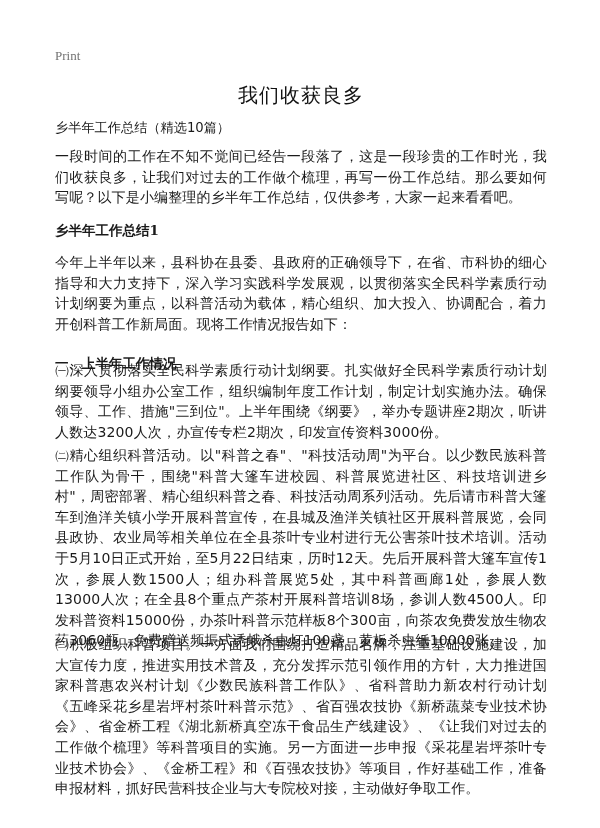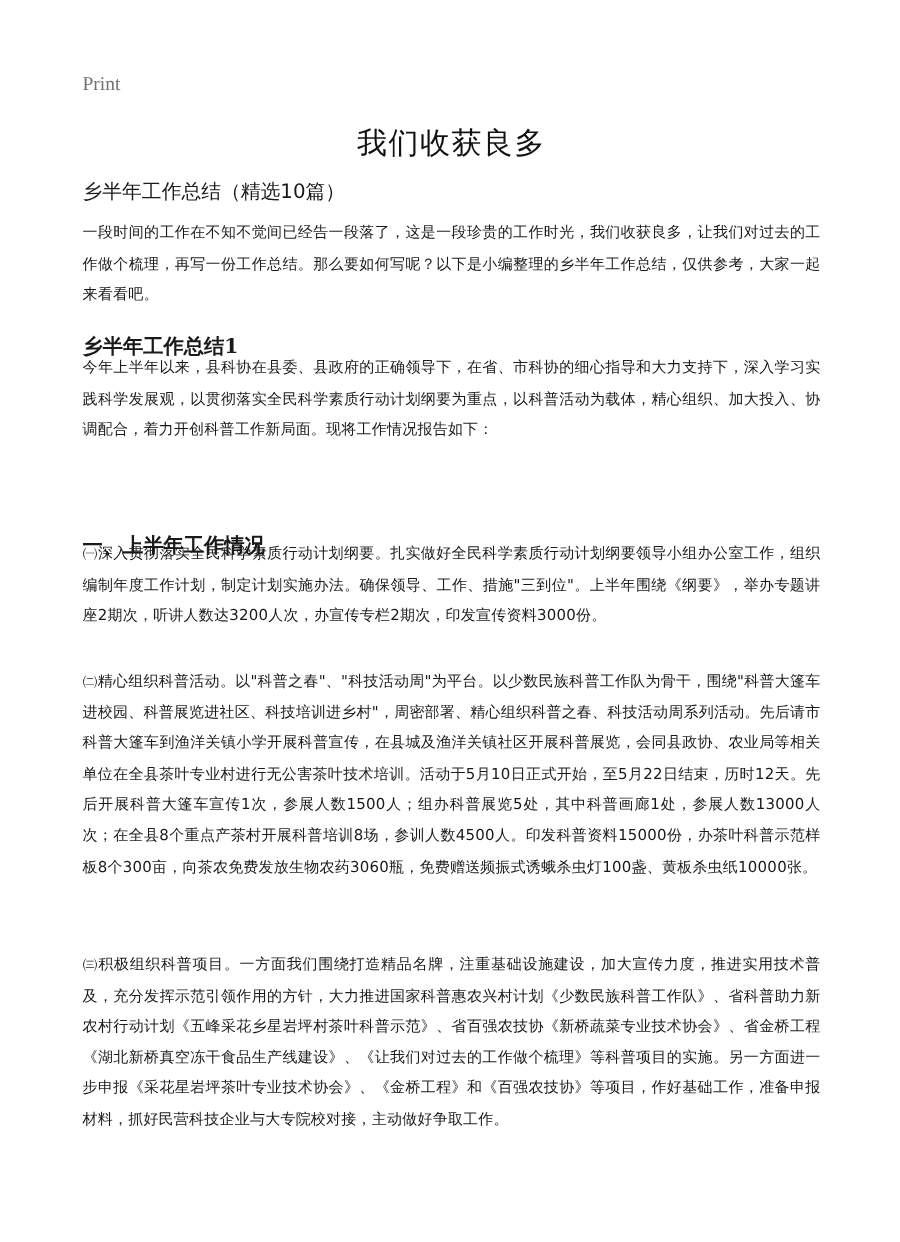--- a/index.html
+++ b/index.html
@@ -4,41 +4,41 @@
 <style>
   html, body { margin: 0; padding: 0; background: #ffffff; }
   body { width: 600px; height: 828px; overflow: hidden; position: relative;
          font-family: "DejaVu Sans", sans-serif; color: #1a1a1a; }
   .page { position: absolute; left: 55px; top: 0; width: 492px; }
   .print-label { position: absolute; left: 0; top: 48px; font-family: "Liberation Serif", serif;
                  font-size: 13px; color: #737373; }
   .doc-title { position: absolute; left: 0; top: 82px; width: 492px; text-align: center;
                font-size: 20px; font-weight: normal; letter-spacing: 1px; margin: 0; color: #111; }
   .subtitle { position: absolute; left: 0; top: 119px; font-size: 13.2px; margin: 0; }
-  p.body { margin: 0; font-size: 10px; line-height: 20.6px; letter-spacing: 0.15px; text-align: justify; }
+  p.body { margin: 0; font-size: 14px; line-height: 20.6px; letter-spacing: 0.15px; text-align: justify; }
   .block { position: absolute; left: 0; width: 492px; }
   h2.sec { margin: 0; font-size: 13.5px; font-weight: bold; font-family: "DejaVu Serif", serif; }
 </style>
 </head>
 <body>
 
 <div class="page">
   <div class="print-label">Print</div>
   <h1 class="doc-title">我们收获良多</h1>
   <div class="subtitle">乡半年工作总结（精选10篇）</div>
 
   <div class="block" style="top:146px;">
     <p class="body">一段时间的工作在不知不觉间已经告一段落了，这是一段珍贵的工作时光，我们收获良多，让我们对过去的工作做个梳理，再写一份工作总结。那么要如何写呢？以下是小编整理的乡半年工作总结，仅供参考，大家一起来看看吧。</p>
   </div>
 
   <div class="block" style="top:222px;">
     <h2 class="sec">乡半年工作总结1</h2>
   </div>
 
-  <div class="block" style="top:236px;">
+  <div class="block" style="top:252px;">
     <p class="body">今年上半年以来，县科协在县委、县政府的正确领导下，在省、市科协的细心指导和大力支持下，深入学习实践科学发展观，以贯彻落实全民科学素质行动计划纲要为重点，以科普活动为载体，精心组织、加大投入、协调配合，着力开创科普工作新局面。现将工作情况报告如下：</p>
   </div>
 
   <div class="block" style="top:330px;margin-top:25px;">
     <h2 class="sec">一、上半年工作情况</h2>
   </div>
 
   <div class="block" style="top:360px;">
     <p class="body">㈠深入贯彻落实全民科学素质行动计划纲要。扎实做好全民科学素质行动计划纲要领导小组办公室工作，组织编制年度工作计划，制定计划实施办法。确保领导、工作、措施"三到位"。上半年围绕《纲要》，举办专题讲座2期次，听讲人数达3200人次，办宣传专栏2期次，印发宣传资料3000份。</p>
   </div>

